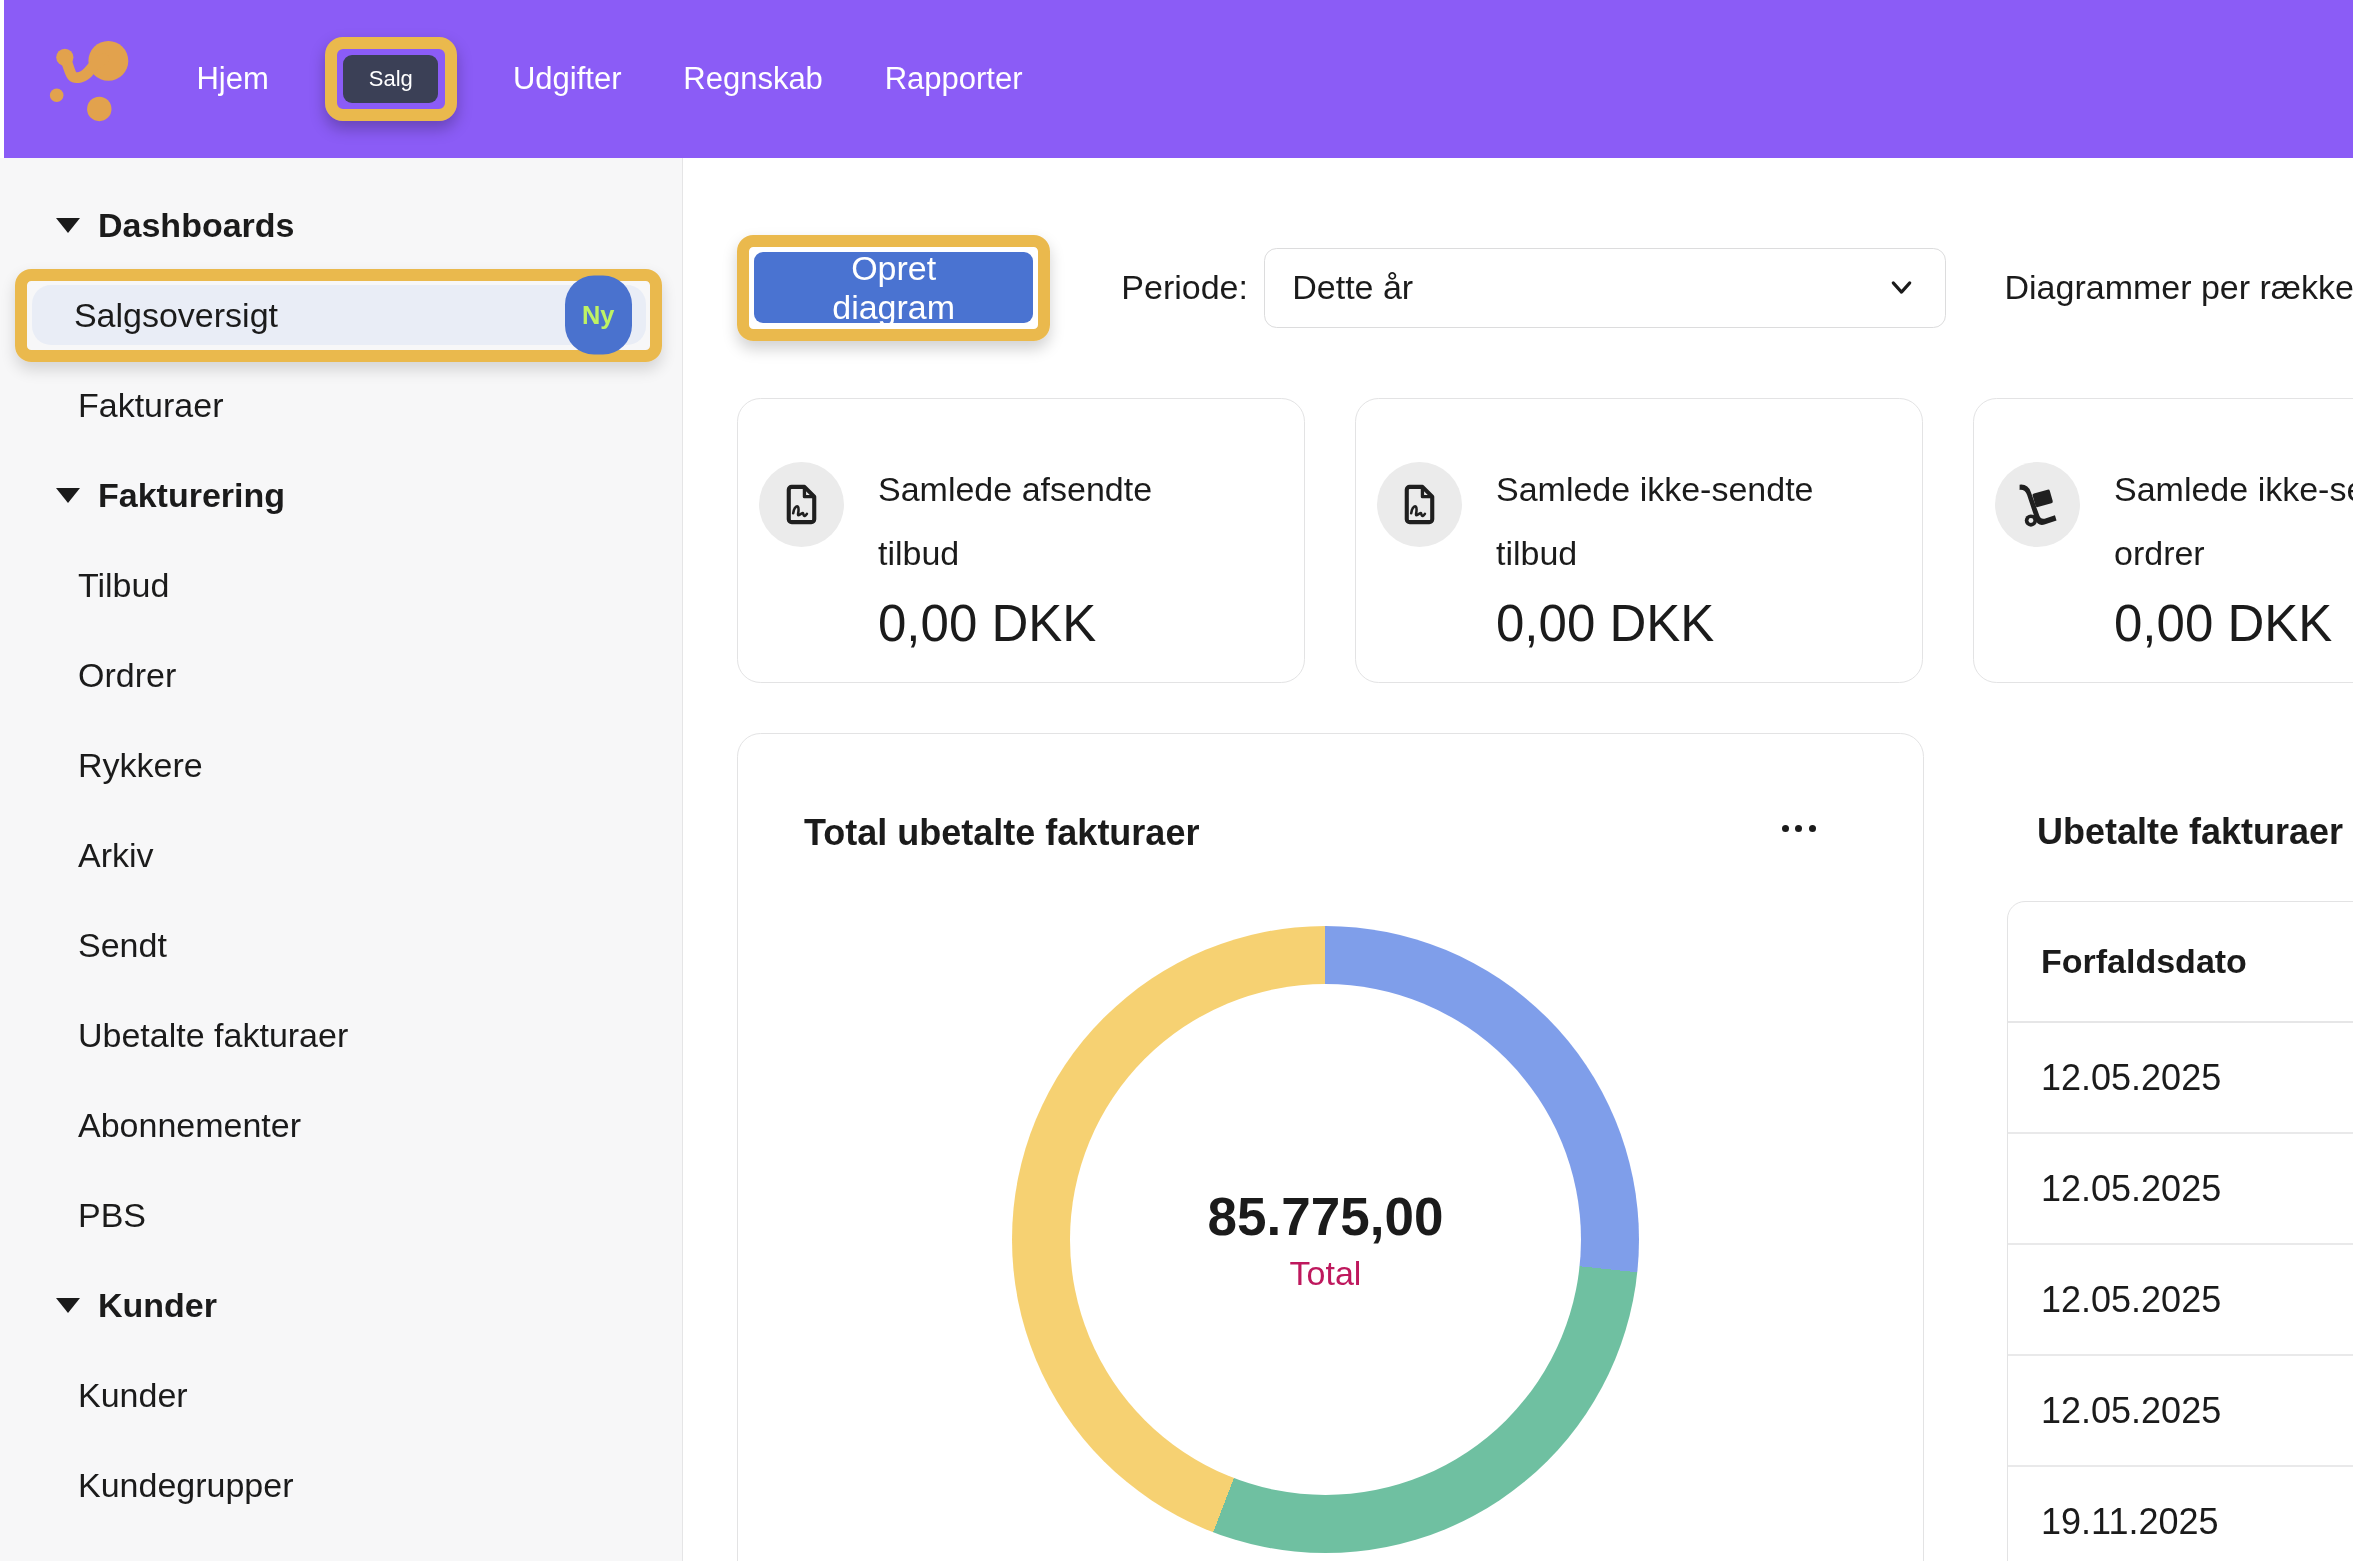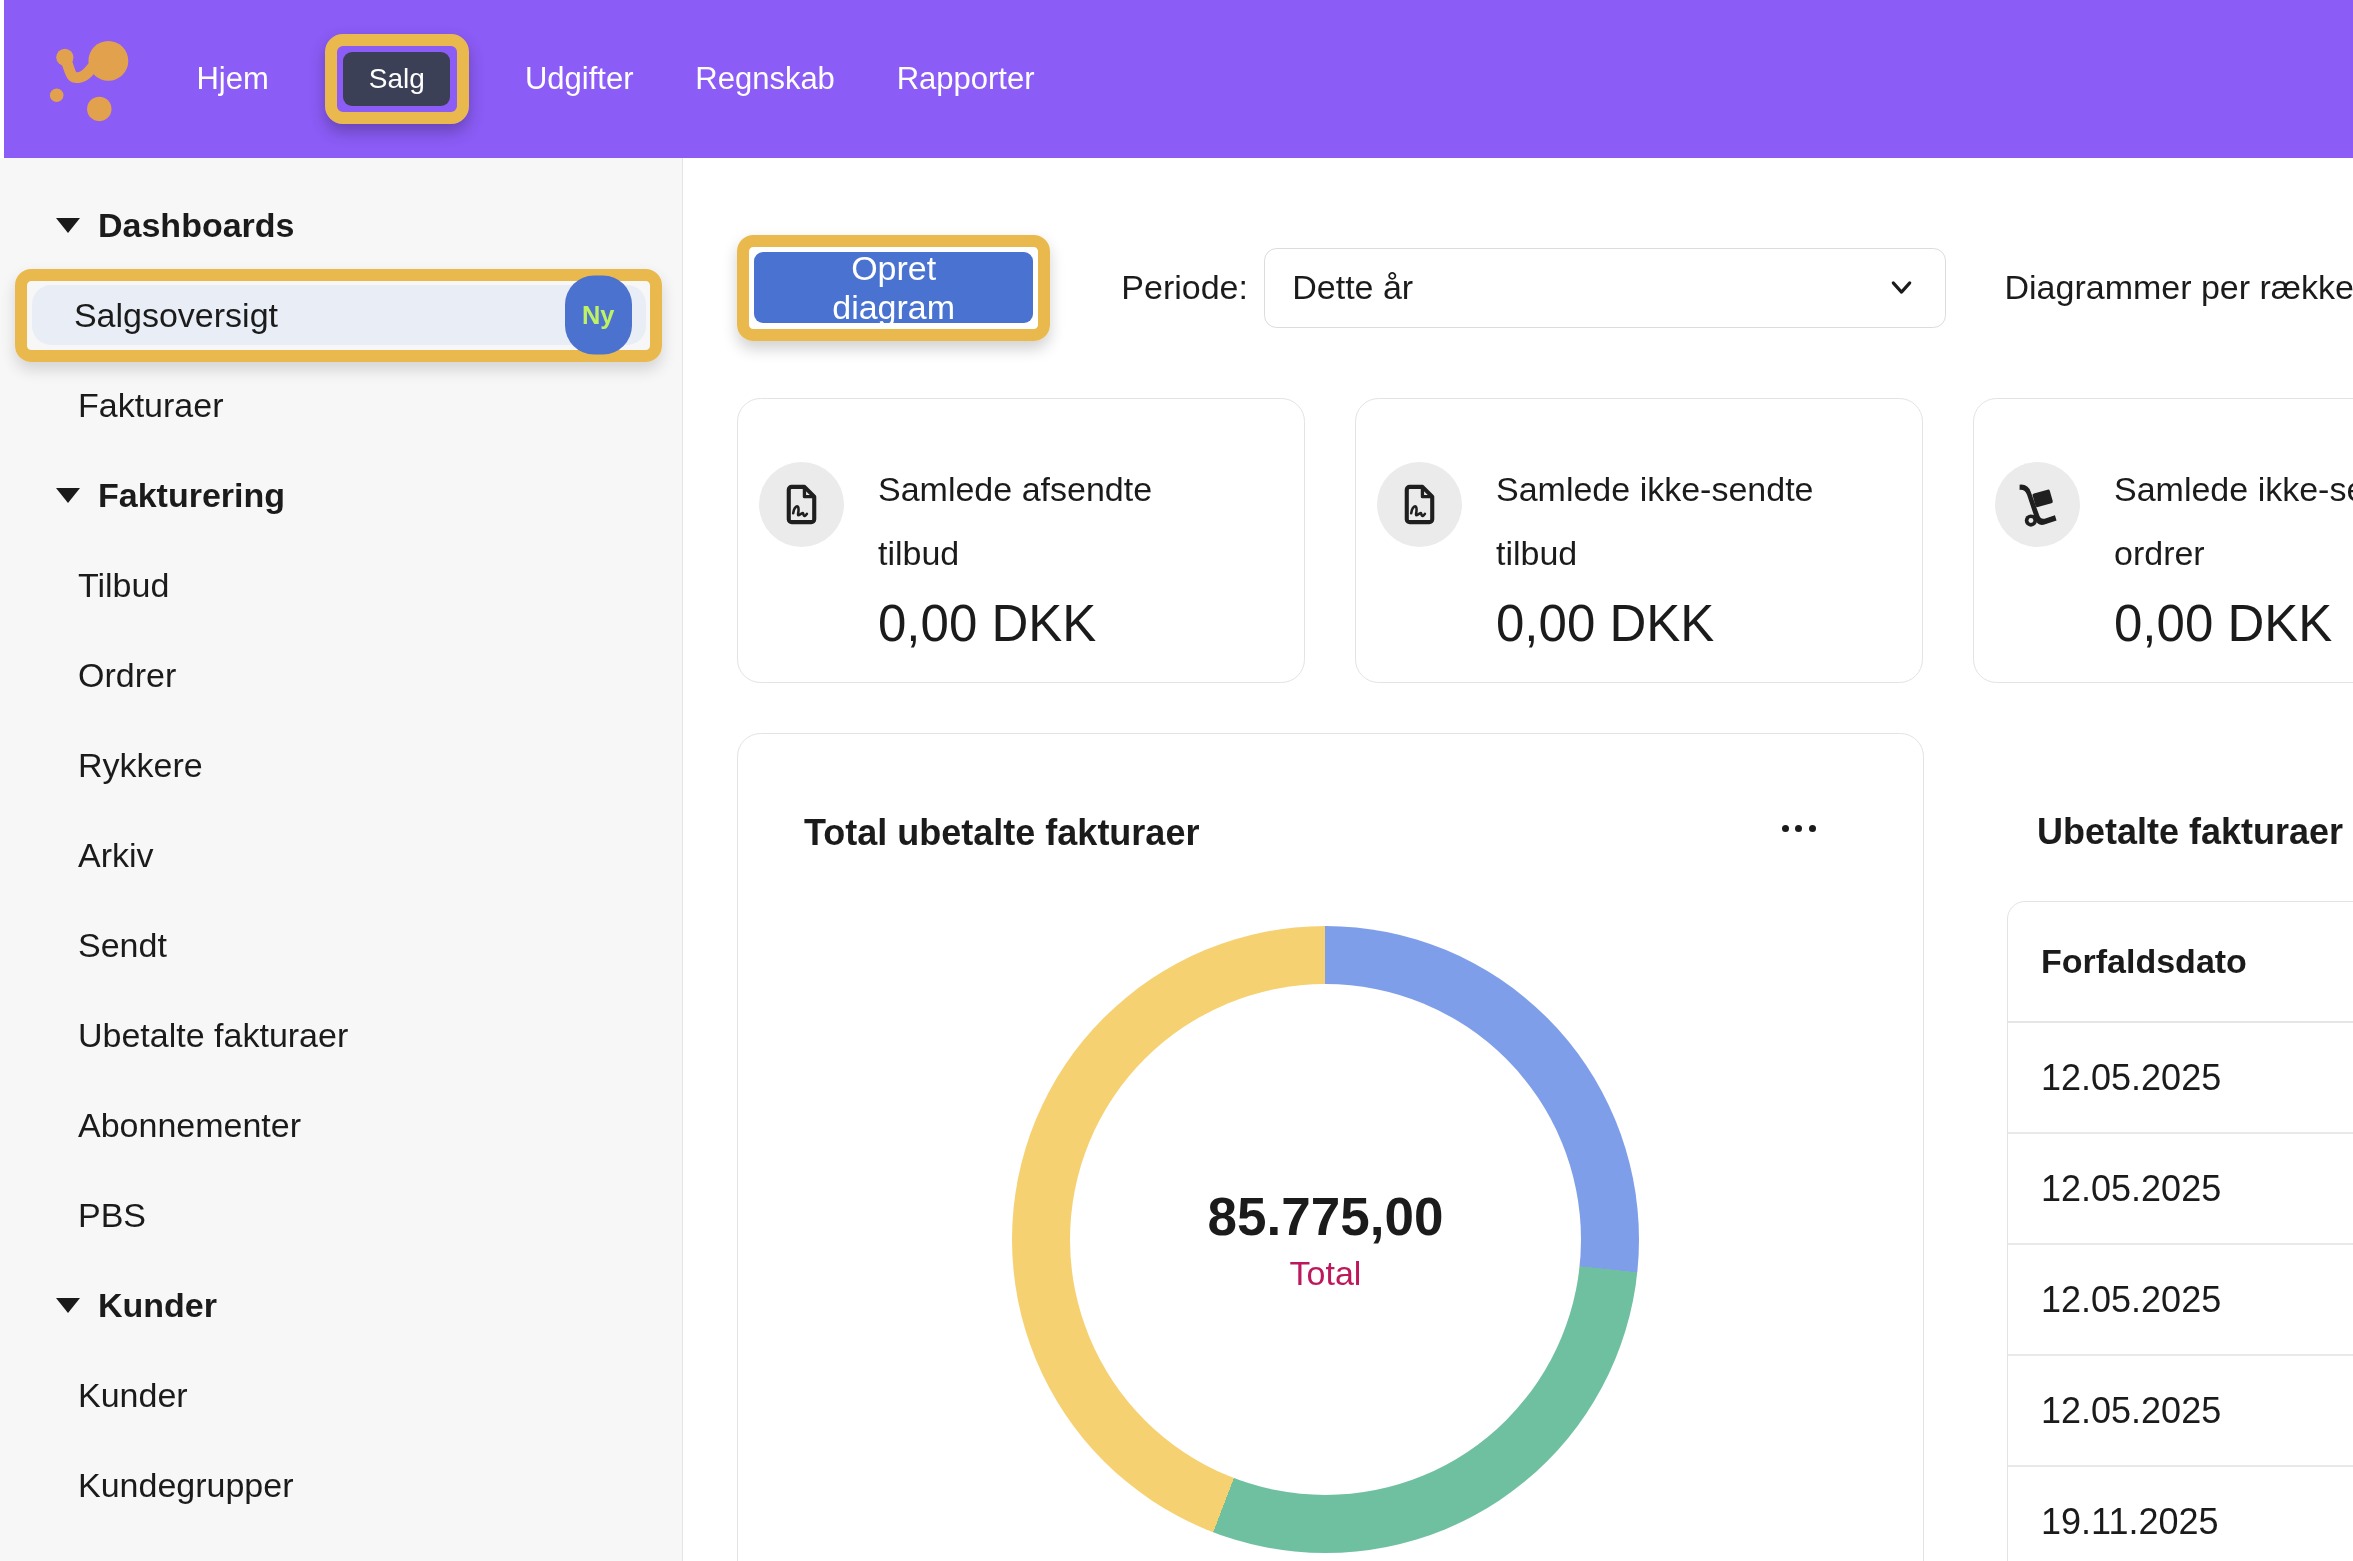--- a/index.html
+++ b/index.html
@@ -9,21 +9,21 @@
 
   
   .topnav { position:absolute; left:4px; top:0; width:2354px; height:158px;
     background:#8b5cf6; display:flex; align-items:center; }
   .logo { margin-left:40px; width:87px; height:100px; flex:0 0 auto; }
   .nav-items { display:flex; align-items:center; margin-left:60px; gap:51px; }
   .nav-link { color:#fff; font-size:31px; padding:9px 5.4px; cursor:pointer; white-space:nowrap; }
   .nav-highlight { border:12.7px solid #eab94d; border-radius:18px; padding:6.3px;
     box-shadow:0 7.3px 14.5px rgba(0,0,0,.25); }
   .nav-active { background:#3b4056; border-radius:9px; padding:11px 25.4px;
-    color:#fff; font-size:28px; }
+    color:#fff; font-size:22px; }
 
   
   .sidebar { position:absolute; left:0; top:158px; width:683px; height:1404px;
     background:#f7f7f8; border-right:1.8px solid #e5e5e6; padding-top:22px; }
   .s-row { height:90px; display:flex; align-items:center; }
   .s-header { padding-left:56px; gap:18px; font-weight:bold; font-size:34px; cursor:pointer; }
   .tri-down { width:0; height:0; border-left:12.7px solid transparent;
     border-right:12.7px solid transparent; border-top:15.4px solid #1b1b1b; flex:0 0 auto; }
   .s-item { padding-left:78px; font-size:34px; cursor:pointer; }
   .sel-frame { flex:1; margin:0 20px 0 15.4px; height:93px; border:12.7px solid #eab94d;

